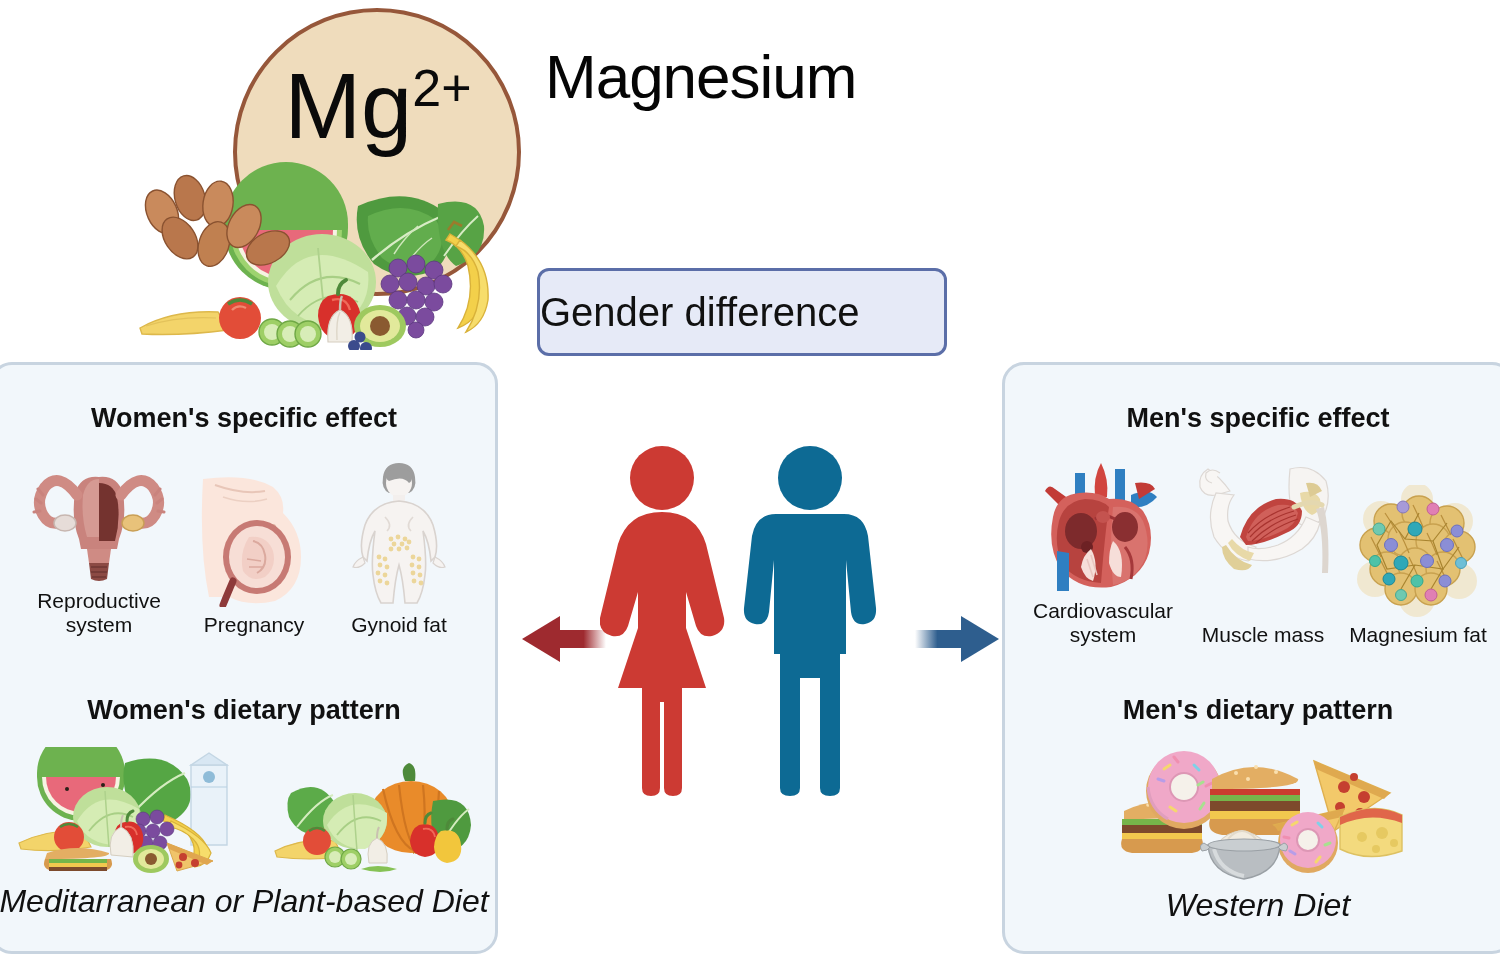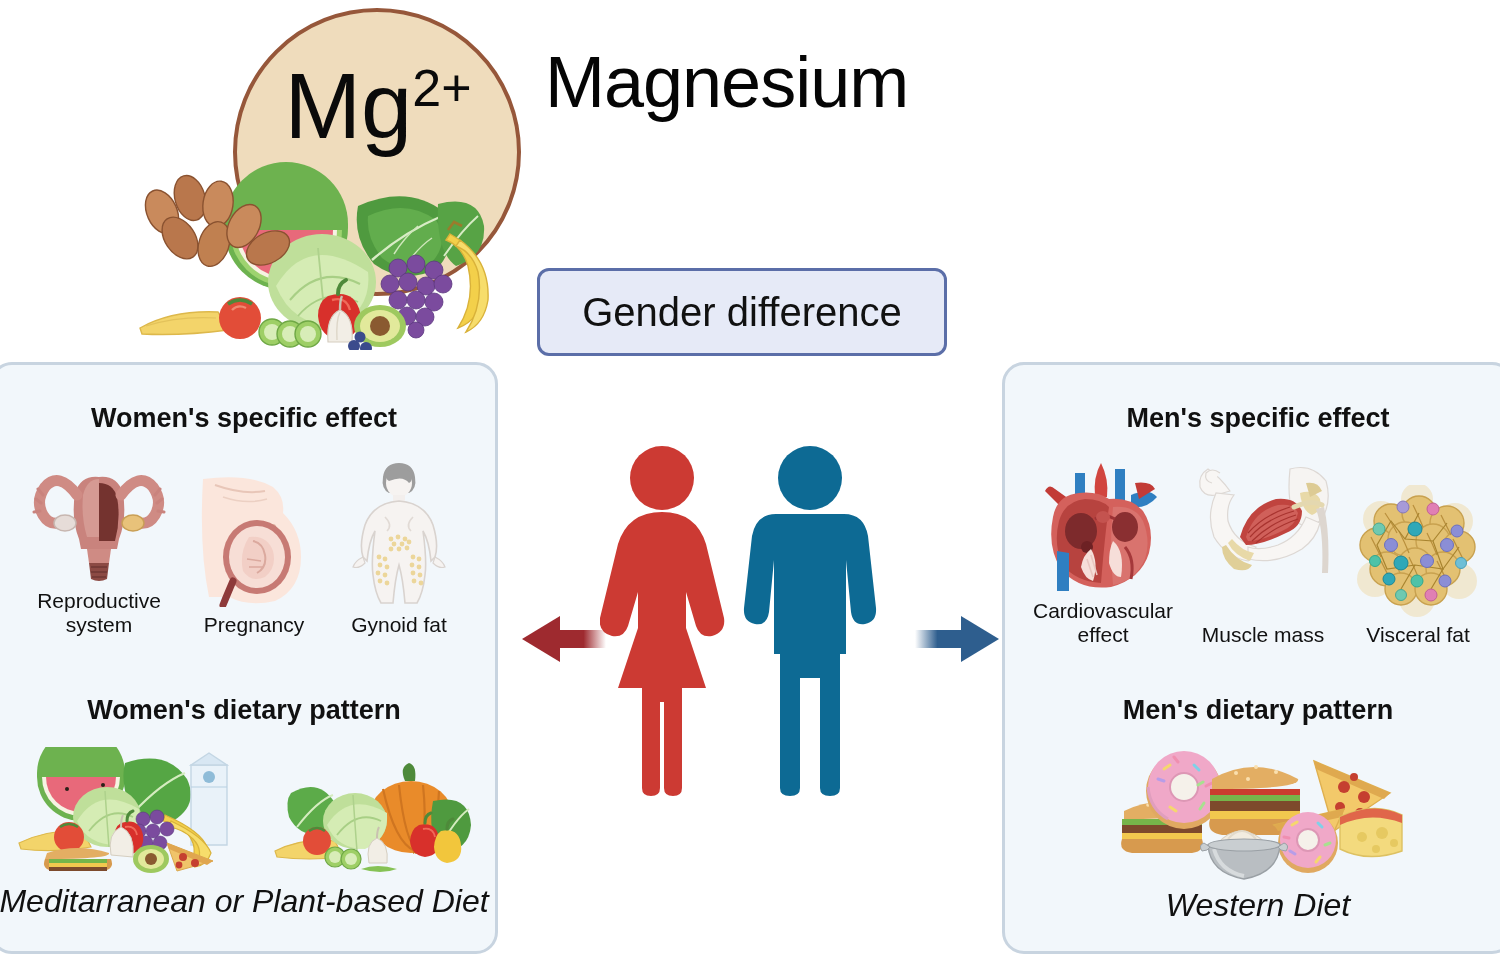--- a/index.html
+++ b/index.html
@@ -23,36 +23,36 @@
   }
   .mg-label{
     position:absolute;left:253px;top:60px;width:250px;
     text-align:center;
     font-size:92px;line-height:1;color:#0a0a0a;
     z-index:4;white-space:nowrap;
   }
   .mg-label sup{font-size:52px;vertical-align:super;line-height:0;}
   .title{
     position:absolute;left:545px;top:46px;
-    font-size:72px;line-height:1;color:#050505;
+    font-size:62px;line-height:1;color:#050505;
     letter-spacing:-1px;
     z-index:4;
   }
 
   
   .food-pile{position:absolute;left:132px;top:160px;width:360px;height:190px;z-index:3;}
 
   
   .gender-chip{
     position:absolute;left:537px;top:268px;width:410px;height:88px;
     background:#e6eaf7;
     border:3px solid #5b6ea8;
     border-radius:12px;
     box-sizing:border-box;
-    display:flex;align-items:center;justify-content:center;
+    display:flex;align-items:center;justify-content:flex-start;
     z-index:5;
   }
   .gender-chip span{font-size:40px;color:#111;}
 
   
   .panel{
     position:absolute;
     background:#f2f7fb;
     border:3px solid #c8d4e0;
     border-radius:22px;
@@ -483,21 +483,21 @@
           <ellipse cx="90" cy="72" rx="13" ry="15" fill="#8a2f31"></ellipse>
           <circle cx="52" cy="92" r="6" fill="#6d2124"></circle>
           <path d="M56 94 Q64 108 58 126 Q50 124 46 112 Q48 100 56 94 Z" fill="#f6ded9"></path>
           <path d="M78 86 Q90 96 86 122 Q78 122 74 108 Q74 94 78 86 Z" fill="#f6ded9"></path>
           <path d="M52 104 L58 122 M56 100 L62 120" stroke="#e9c7c1" stroke-width="1.6"></path>
           <path d="M90 92 Q100 104 96 124" stroke="#a5383a" stroke-width="3" fill="none"></path>
           <path d="M60 64 Q70 58 80 64" stroke="#9e3336" stroke-width="3" fill="none"></path>
           <ellipse cx="68" cy="62" rx="7" ry="6" fill="#c4534f"></ellipse>
           <path d="M22 96 L22 136 L34 136 L34 98 Z" fill="#2f7fc1"></path>
         </svg>
-        <div class="icon-cap">Cardiovascular effect</div>
+        <div class="icon-cap">Cardiovascular system</div>
       </div>
 
       <div class="icon-cell" style="width:160px;gap:32px;">
         <svg class="icon-art" width="146" height="132" viewBox="0 0 146 132">
           <path d="M100 16 Q122 10 136 28 Q142 48 132 66 Q120 78 108 70 Q96 54 100 16 Z" fill="#f6f4f2" stroke="#ddd8d4" stroke-width="1.2"></path>
           <path d="M18 16 Q8 22 10 34 Q14 44 26 42 L40 38 Q30 24 18 16 Z" fill="#f8f6f4" stroke="#ddd8d4" stroke-width="1.2"></path>
           <path d="M26 40 Q16 62 24 84 Q36 104 58 108 L66 94 Q44 88 38 68 Q36 52 44 42 Z" fill="#f8f6f4" stroke="#ddd8d4" stroke-width="1.2"></path>
           <path d="M58 106 Q86 112 112 96 Q126 86 130 70 L116 64 Q108 84 88 92 Q70 98 58 94 Z" fill="#f8f6f4" stroke="#ddd8d4" stroke-width="1.2"></path>
           <path d="M50 84 Q58 54 86 46 Q106 44 112 58 Q112 74 96 80 Q72 92 56 92 Z" fill="#c0443f"></path>
           <path d="M56 84 Q64 58 88 52 Q104 50 108 60 Q106 72 92 78 Q72 88 58 88 Z" fill="#d0605a"></path>
@@ -570,21 +570,21 @@
             <circle cx="26" cy="44" r="6" fill="#6fc9b0" stroke="#4aa791" stroke-width="1"></circle>
             <circle cx="104" cy="46" r="6" fill="#8b8ed6" stroke="#6c70bd" stroke-width="1"></circle>
             <circle cx="50" cy="22" r="6" fill="#a79ad8" stroke="#8679bb" stroke-width="1"></circle>
             <circle cx="80" cy="24" r="6" fill="#e07fb4" stroke="#c25f96" stroke-width="1"></circle>
             <circle cx="78" cy="110" r="6" fill="#e07fb4" stroke="#c25f96" stroke-width="1"></circle>
             <circle cx="48" cy="110" r="5.5" fill="#6fc9b0" stroke="#4aa791" stroke-width="1"></circle>
             <circle cx="22" cy="76" r="5.5" fill="#4ec2a8" stroke="#33a78d" stroke-width="1"></circle>
             <circle cx="108" cy="78" r="5.5" fill="#6ebfd6" stroke="#4c9fb8" stroke-width="1"></circle>
           </g>
         </svg>
-        <div class="icon-cap">Visceral fat</div>
+        <div class="icon-cap">Magnesium fat</div>
       </div>
     </div>
 
     <div class="panel-heading h-right-2">Men's dietary pattern</div>
 
     <div class="icon-row" style="top:374px;">
       <svg width="300" height="150" viewBox="0 0 300 150">
 
         <g>
           <path d="M16 72 Q52 54 92 72 Q96 80 16 80 Z" fill="#e3ae63"></path>

